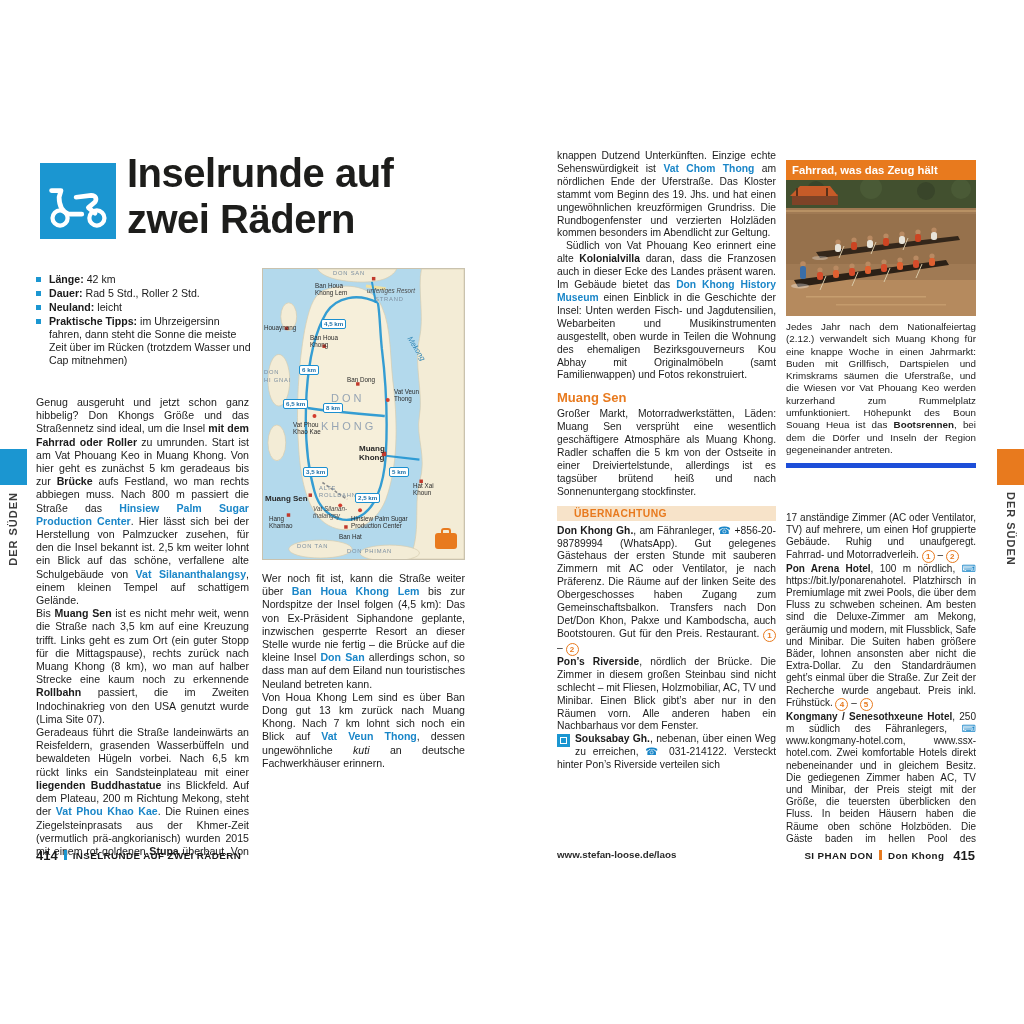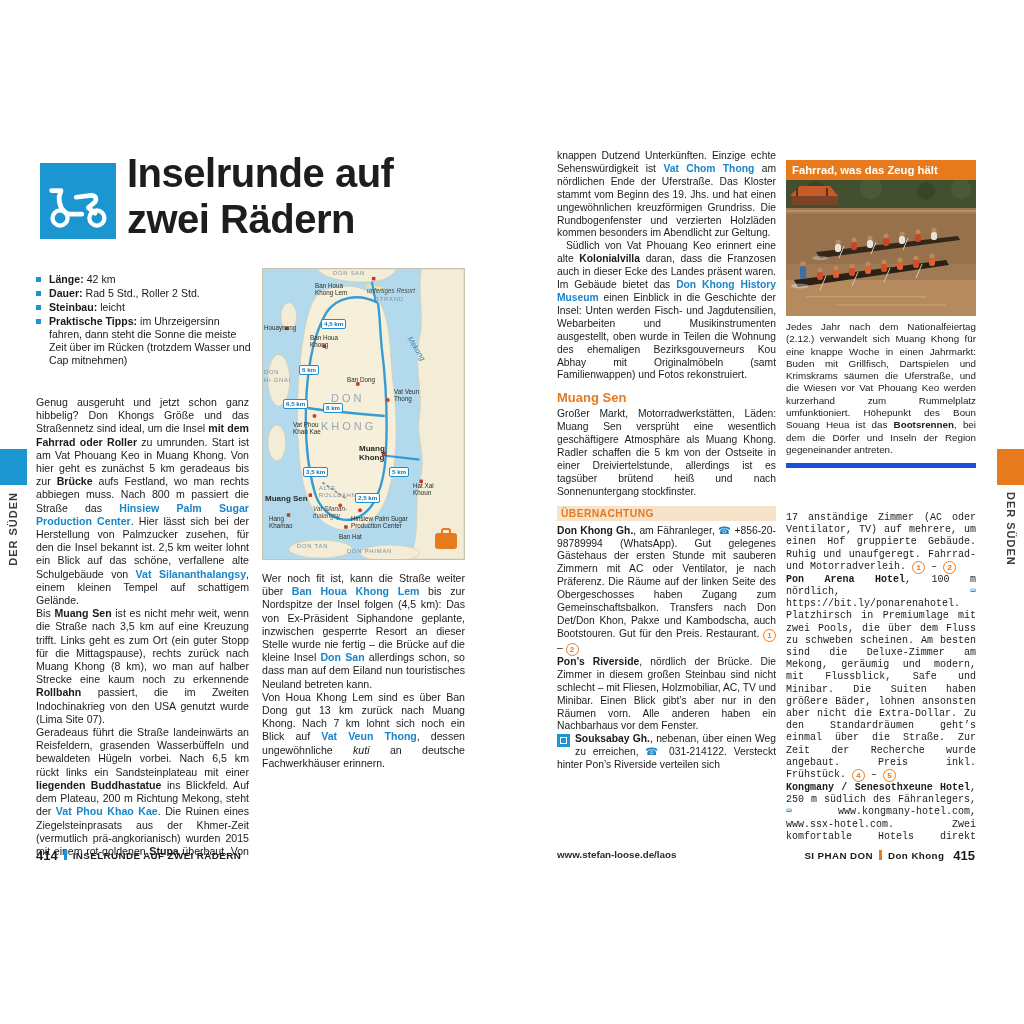--- a/index.html
+++ b/index.html
@@ -28,31 +28,31 @@
   .fact-label::after{content:": ";}
 
   
   .col{position:absolute;overflow:hidden;}
   .col p{margin:0;font-size:10.6px;line-height:13.2px;text-align:justify;color:#1b1b1b;}
   .col p.ind{text-indent:9px;}
   .col-l1{left:36px;top:396px;width:213px;height:460px;}
   .col-l2{left:262px;top:572px;width:203px;height:268px;}
   .col-r1{left:557px;top:150px;width:219px;height:694px;}
   .col-r1 p{font-size:10.3px;line-height:12.9px;}
-  .col-r2{left:786px;top:512px;width:190px;height:331px;font-family:Liberation Mono, monospace;}
+  .col-r2{left:786px;top:512px;width:190px;height:331px;}
   .col-r2 p{font-size:10px;line-height:12.2px;}
 
   b.sight{color:#1a86c8;}
   .ic{color:#1a86c8;}
   .pc{display:inline-block;width:11px;height:11px;border:1px solid #e87a1e;border-radius:50%;
     color:#e87a1e;font-size:8px;line-height:11px;text-align:center;font-weight:bold;vertical-align:-1px;}
 
   .orange-h{color:#e87a1e;font-size:13px;line-height:15px;margin:8px 0 3px;font-weight:bold;}
   .bar{background:#f7e3c9;color:#e87a1e;font-weight:bold;font-size:10.3px;letter-spacing:0.4px;
-    padding:2px 4px;margin:7px 0 4px;}
+    padding:2px 17px;margin:7px 0 4px;}
   .listing{margin-top:2px;}
   .loose-icon{float:left;width:13px;height:13px;background:#1b96d1;margin:1px 5px 1px 0;position:relative;}
   .loose-icon::after{content:"";position:absolute;inset:3px;border:1.5px solid #fff;}
 
   
   .map{position:absolute;left:262px;top:268px;width:203px;height:292px;background:#b3d9ec;
     border:1px solid #c9c2ae;box-sizing:border-box;}
   .map svg{position:absolute;inset:0;width:100%;height:100%;}
   .map-label{position:absolute;font-size:6.3px;line-height:7.2px;color:#2a2a2a;white-space:pre-line;}
   .ml-caps{color:#7d8fa0;letter-spacing:0.8px;font-size:5.8px;}
@@ -100,21 +100,21 @@
       <circle cx="56" cy="54" r="8" fill="none" stroke="#fff" stroke-width="4.5"></circle>
       <path d="M8,25 L18,25 L16,32 C16,41 19,47 26,50 L40,50" fill="none" stroke="#fff" stroke-width="5" stroke-linecap="round" stroke-linejoin="round"></path>
       <path d="M34,32 L50,30 C55,30 56,34 54,37 L47,43 L54,49" fill="none" stroke="#fff" stroke-width="5" stroke-linecap="round" stroke-linejoin="round"></path>
     </svg>
   </div>
   <h1 class="tour-title"><span>Inselrunde auf</span><br><span>zwei Rädern</span></h1>
 
   <ul class="facts">
     <li><span class="bullet"></span><span class="fact-label">Länge</span><span>42 km</span></li>
     <li><span class="bullet"></span><span class="fact-label">Dauer</span><span>Rad 5 Std., Roller 2 Std.</span></li>
-    <li><span class="bullet"></span><span class="fact-label">Steinbau</span><span>leicht</span></li>
+    <li><span class="bullet"></span><span class="fact-label">Neuland</span><span>leicht</span></li>
     <li><span class="bullet"></span><span class="fact-label">Praktische Tipps</span><span>im Uhrzeigersinn fahren, dann steht die Sonne die meiste Zeit über im Rücken (trotzdem Wasser und Cap mitnehmen)</span></li>
   </ul>
 
   <div class="col col-l1">
     <p>Genug ausgeruht und jetzt schon ganz hibbelig? Don Khongs Größe und das Straßennetz sind ideal, um die Insel <b>mit dem Fahrrad oder Roller</b> zu umrunden. Start ist am Vat Phouang Keo in Muang Khong. Von hier geht es zunächst 5 km geradeaus bis zur <b>Brücke</b> aufs Festland, wo man rechts abbiegen muss. Nach 800 m passiert die Straße das <b class="sight">Hinsiew Palm Sugar Production Center</b>. Hier lässt sich bei der Herstellung von Palmzucker zusehen, für den die Insel bekannt ist. 2,5 km weiter lohnt ein Blick auf das schöne, verfallene alte Schulgebäude von <b class="sight">Vat Silananthalangsy</b>, einem kleinen Tempel auf schattigem Gelände.</p>
     <p>Bis <b>Muang Sen</b> ist es nicht mehr weit, wenn die Straße nach 3,5 km auf eine Kreuzung trifft. Links geht es zum Ort (ein guter Stopp für die Mittagspause), rechts zurück nach Muang Khong (8 km), wo man auf halber Strecke eine kaum noch zu erkennende <b>Rollbahn</b> passiert, die im Zweiten Indochinakrieg von den USA genutzt wurde (Lima Site 07).</p>
     <p>Geradeaus führt die Straße landeinwärts an Reisfeldern, grasenden Wasserbüffeln und bewaldeten Hügeln vorbei. Nach 6,5 km rückt links ein Sandsteinplateau mit einer <b>liegenden Buddhastatue</b> ins Blickfeld. Auf dem Plateau, 200 m Richtung Mekong, steht der <b class="sight">Vat Phou Khao Kae</b>. Die Ruinen eines Ziegelsteinprasats aus der Khmer-Zeit (vermutlich prä-angkorianisch) wurden 2015 mit einem rot-goldenen <b>Stupa</b> überbaut. Von den Stufen hinter dem  hat man einen schönen Blick auf den Mekong.</p>
   </div>
 
   <div class="map">

